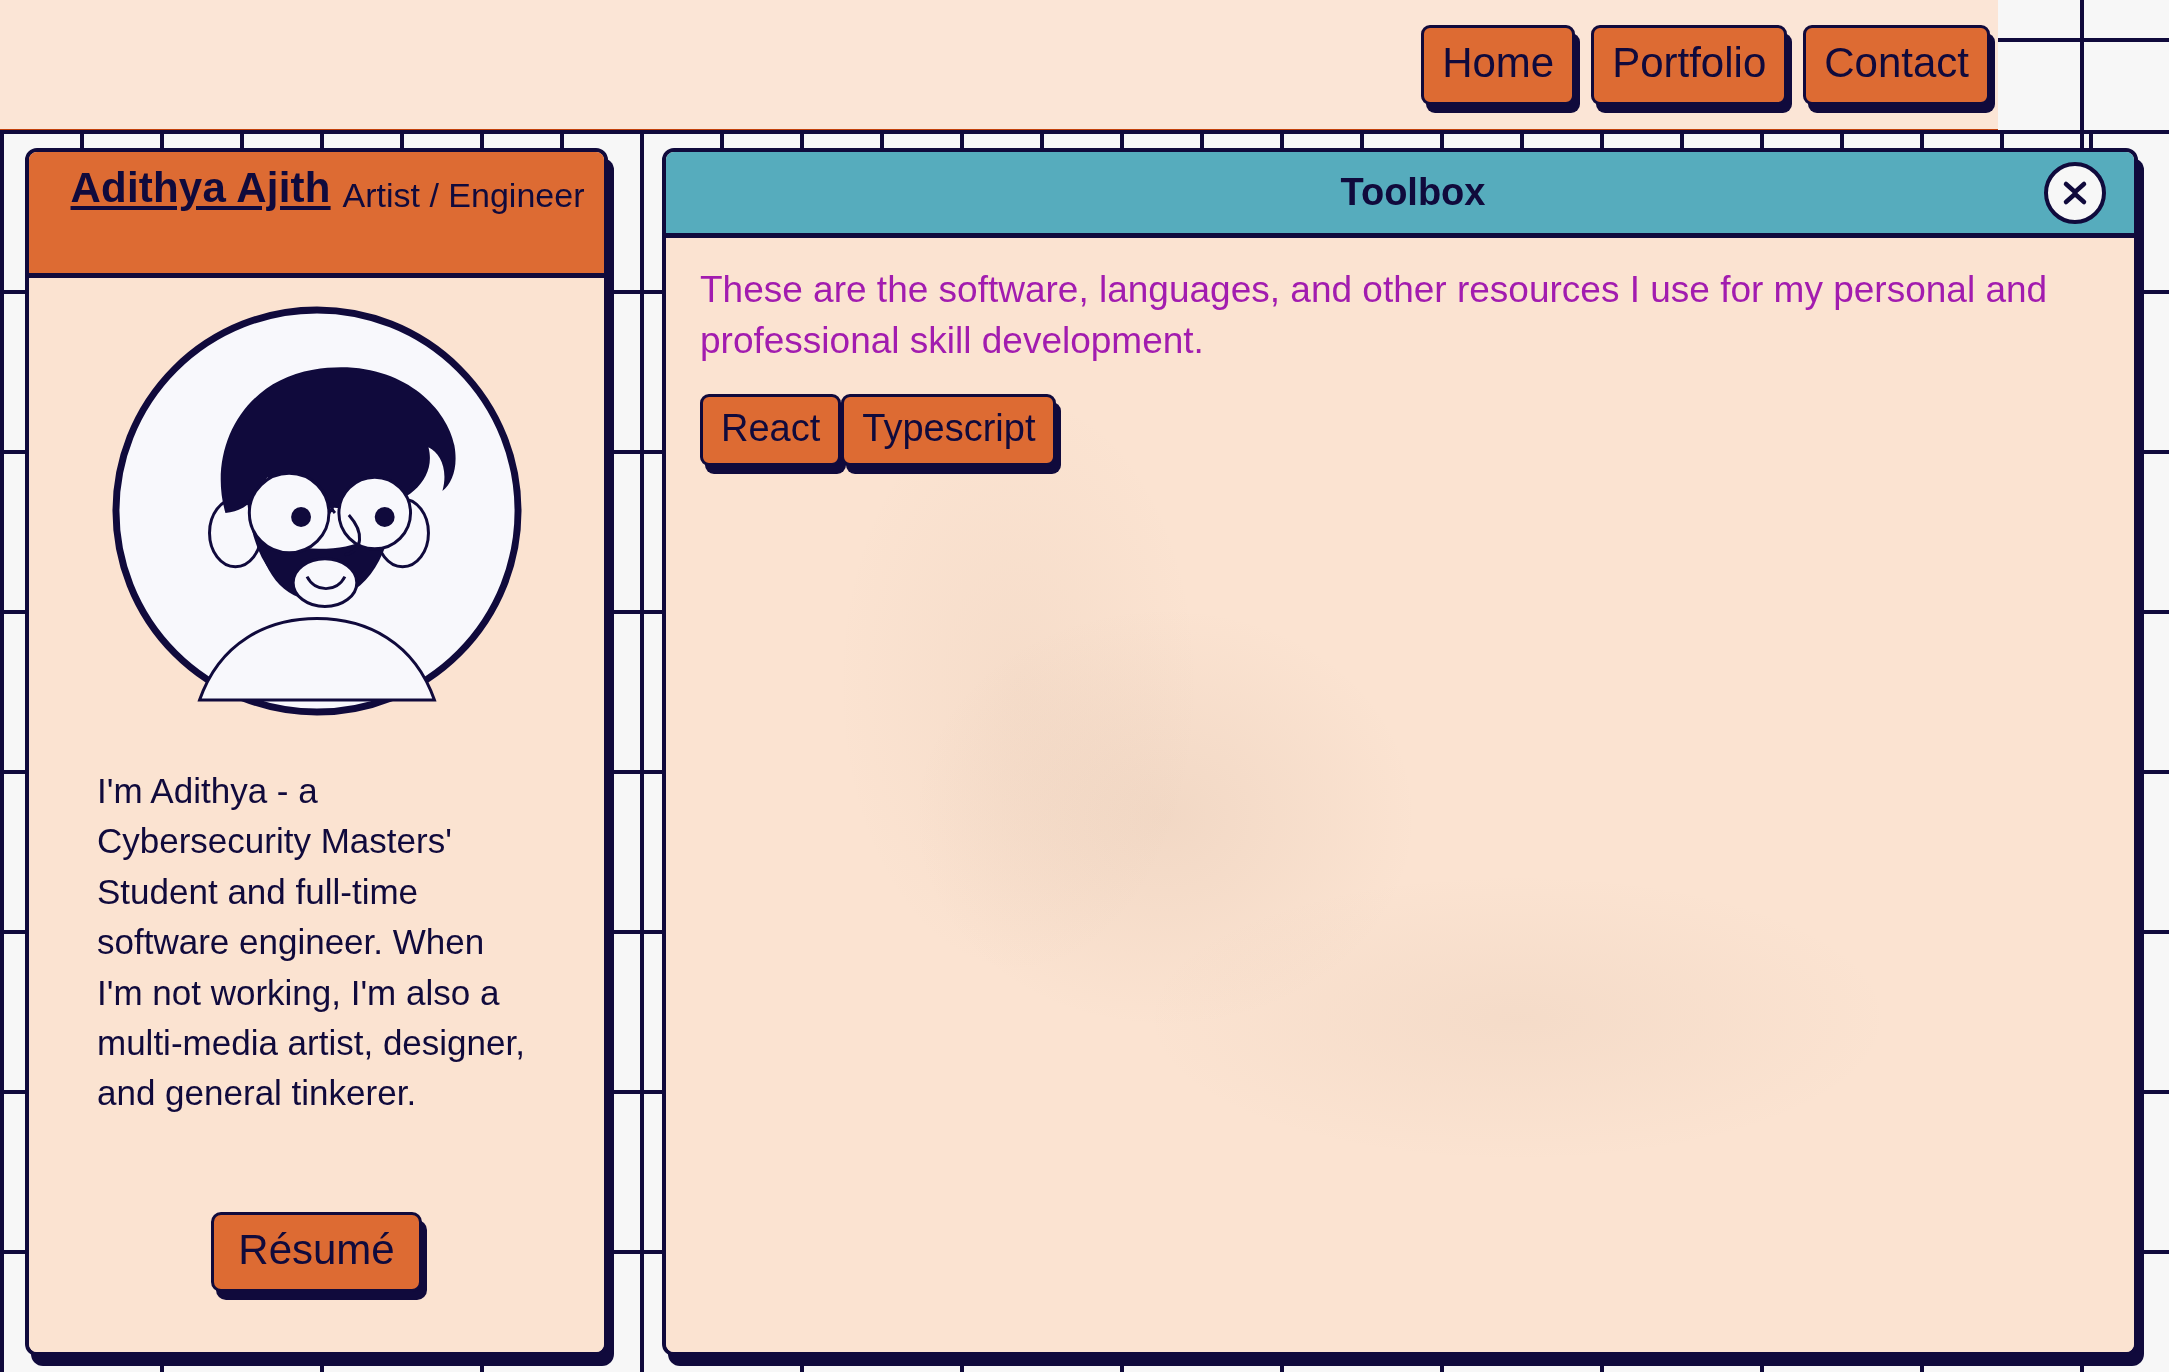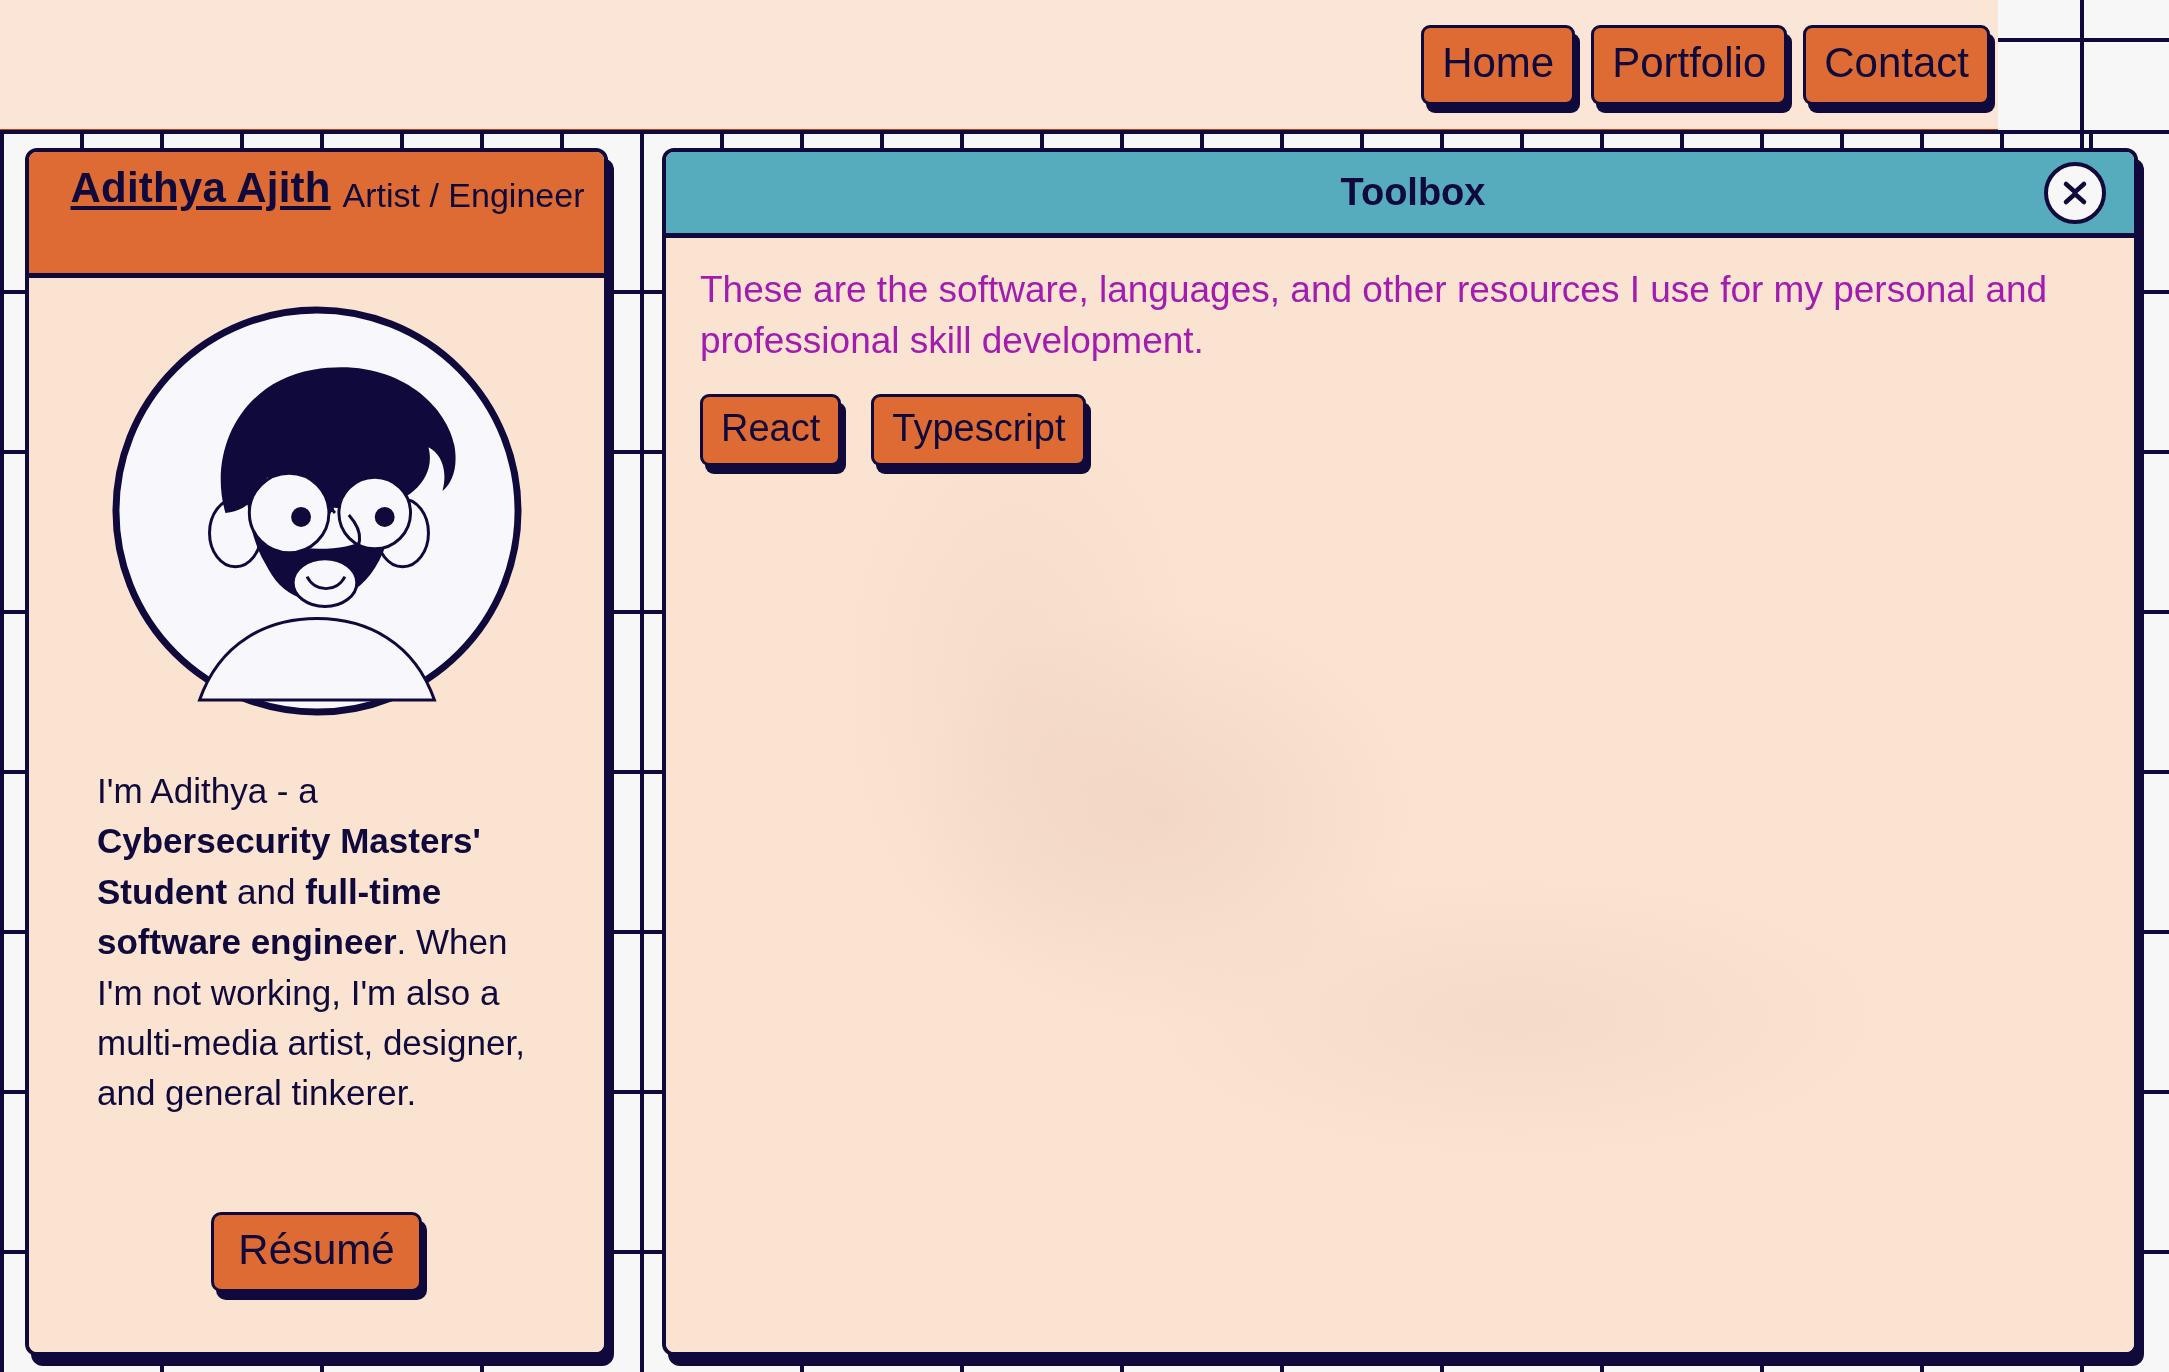--- a/index.html
+++ b/index.html
@@ -80,21 +80,21 @@
     padding:22px 0 0 0;height:calc(100% - 126px);
     box-sizing:border-box;display:flex;flex-direction:column;align-items:center;
     background:#fbe3d1;
   }
   #avatar{ width:418px;height:418px;display:block;margin-top:2px;}
   #bio{
     margin:46px 68px 0 68px;
     font-size:35px;line-height:1.44;color:#100a3c;
     text-align:left;
   }
-  #bio b{font-weight:bold;}
+  #bio b{font-weight:normal;}
   #resume-wrap{ margin-top:auto;margin-bottom:60px; }
   #resume-btn{
     background:#dd6b33;color:#100a3c;
     border:3px solid #100a3c;border-radius:10px;
     box-shadow:5px 8px 0 0 #100a3c;
     font-size:42px;line-height:1;padding:14px 24px 18px 24px;cursor:pointer;
     font-family:"Liberation Sans", sans-serif;
   }
 
   
@@ -120,21 +120,21 @@
     background:
       radial-gradient(ellipse 360px 300px at 34% 52%, rgba(160,120,90,.10), rgba(160,120,90,0) 70%),
       radial-gradient(ellipse 520px 200px at 58% 70%, rgba(160,120,90,.07), rgba(160,120,90,0) 72%),
       radial-gradient(ellipse 260px 420px at 24% 40%, rgba(160,120,90,.06), rgba(160,120,90,0) 70%);
     pointer-events:none;
   }
   #toolbox-desc{
     position:relative;
     font-size:37px;line-height:1.38;color:#a21caf;margin:0 0 28px 0;max-width:1390px;
   }
-  #skill-row{ position:relative;display:flex;gap:30px; }
+  #skill-row{ position:relative;display:flex;}
   .skillbtn{
     background:#dd6b33;color:#100a3c;
     border:3px solid #100a3c;border-radius:9px;
     box-shadow:5px 8px 0 0 #100a3c;
     font-size:38px;line-height:1;padding:12px 18px 16px 18px;cursor:pointer;
     font-family:"Liberation Sans", sans-serif;
   }
 </style>
 </head>
 <body>

